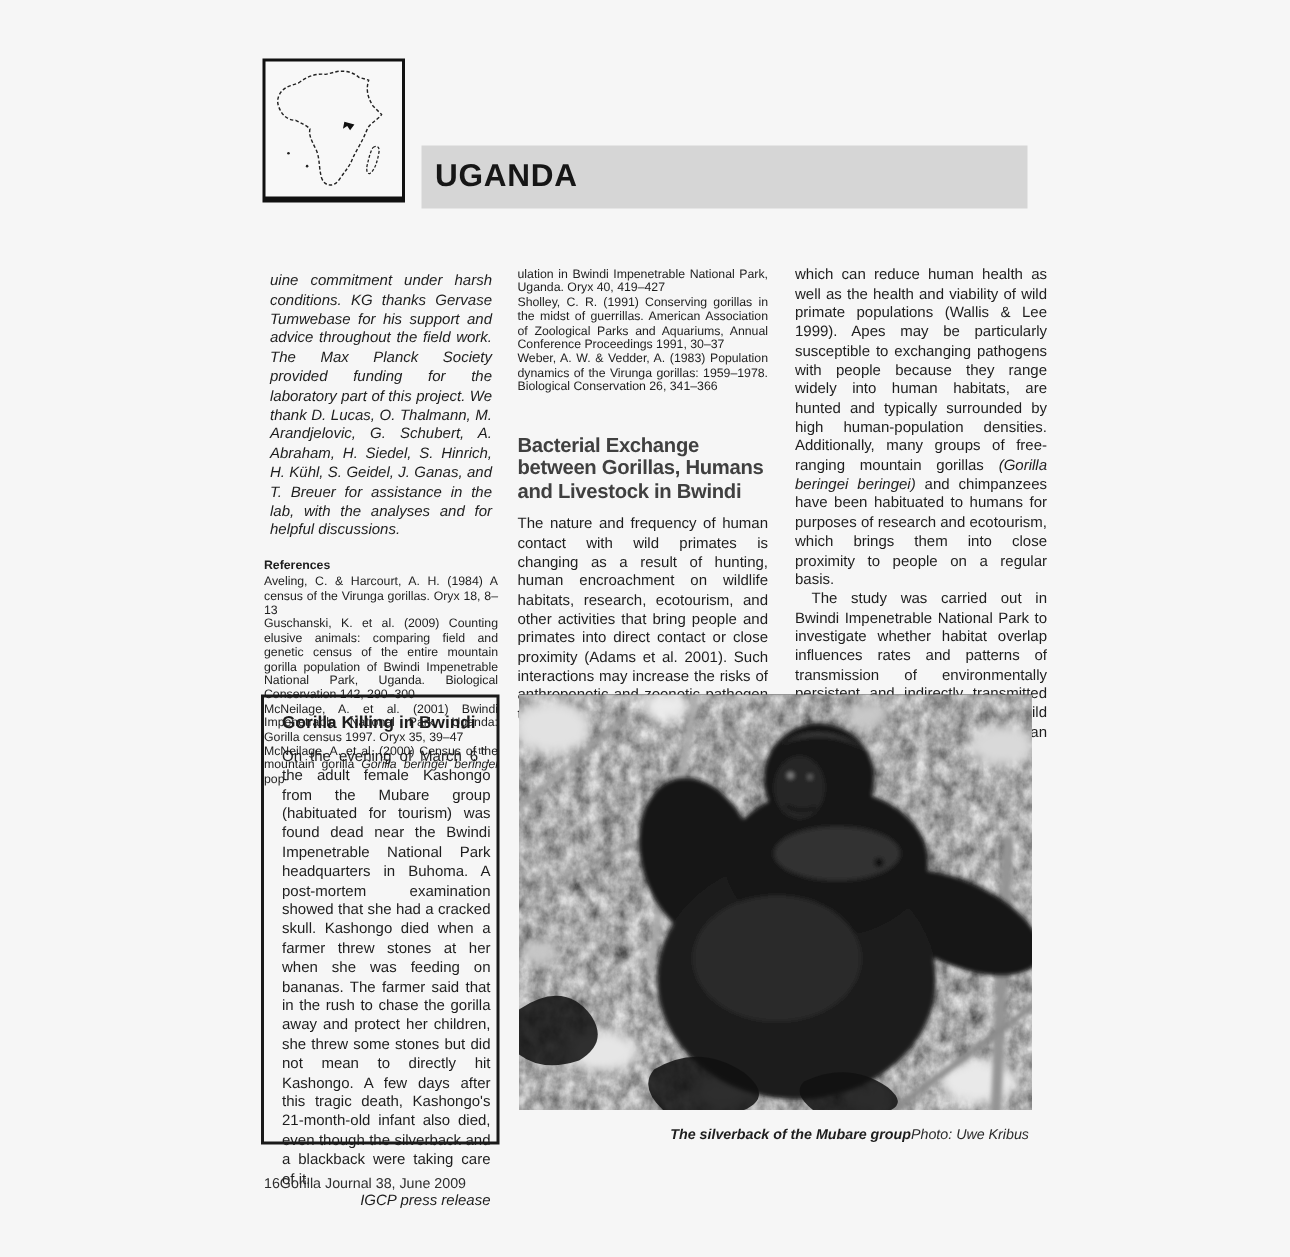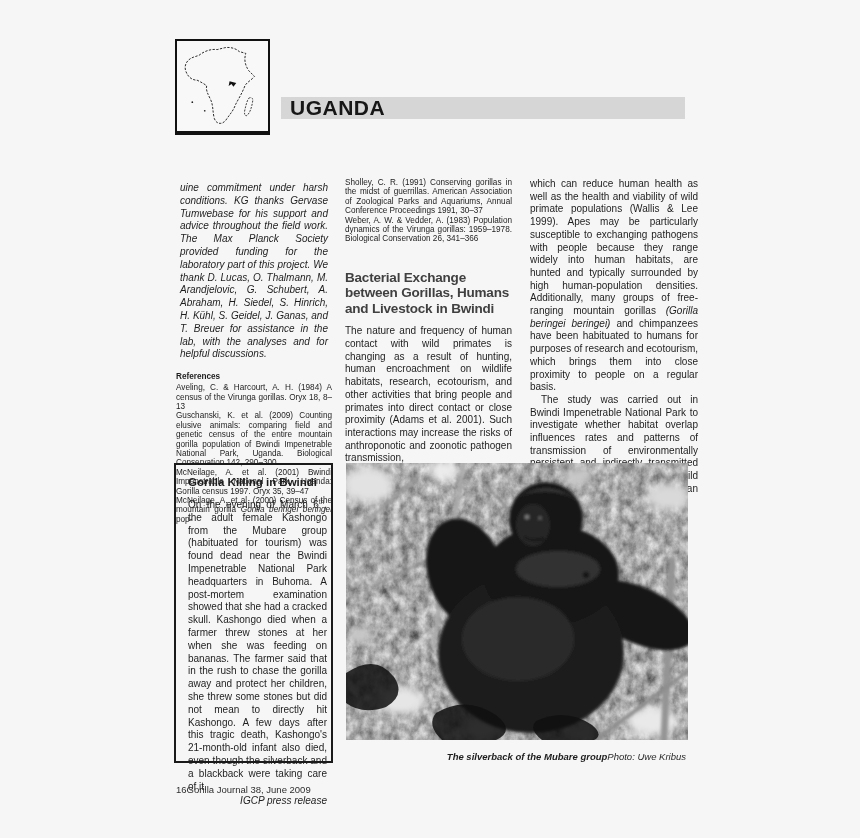--- a/index.html
+++ b/index.html
@@ -2,21 +2,21 @@
 <html><head>
 <meta charset="utf-8">
 <style>
   html,body{margin:0;padding:0;background:#f6f6f6;}
   .page{position:relative;width:860px;height:838px;background:#f6f6f6;overflow:hidden;
         font-family:"Liberation Sans",sans-serif;color:#1d1d1d;}
 
   
   .map-box{position:absolute;left:175px;top:39px;width:91px;height:90px;background:#f8f8f8;
            border:2px solid #111;border-bottom:4px solid #111;}
-  .banner{position:absolute;left:281px;top:97px;width:404px;height:22px;background:#d6d6d6;
+  .banner{position:absolute;left:281px;top:97px;width:404px;height:42px;background:#d6d6d6;
           display:flex;align-items:center;}
   .banner span{font-size:21px;font-weight:bold;color:#161616;letter-spacing:.5px;padding-left:9px;}
 
   
   .col{position:absolute;top:178px;text-align:justify;}
   .col1{left:176px;width:156px;}
   .col2{left:345px;width:167px;}
   .col3{left:530px;width:168px;}
 
   .ack{font-style:italic;font-size:10px;line-height:12.8px;margin:4px;}
@@ -74,20 +74,21 @@
   <div class="col col1">
     <p class="ack">uine commitment under harsh conditions. KG thanks Gervase Tumwebase for his support and advice throughout the field work. The Max Planck Society provided funding for the laboratory part of this project. We thank D. Lucas, O. Thalmann, M. Arandjelovic, G. Schubert, A. Abraham, H. Siedel, S. Hinrich, H. Kühl, S. Geidel, J. Ganas, and T. Breuer for assistance in the lab, with the analyses and for helpful discussions.</p>
     <p class="refhead">References</p>
     <p class="ref">Aveling, C. &amp; Harcourt, A. H. (1984) A census of the Virunga gorillas. Oryx 18, 8–13</p>
     <p class="ref">Guschanski, K. et al. (2009) Counting elusive animals: comparing field and genetic census of the entire mountain gorilla population of Bwindi Impenetrable National Park, Uganda. Biological Conservation 142, 290–300</p>
     <p class="ref">McNeilage, A. et al. (2001) Bwindi Impenetrable National Park, Uganda: Gorilla census 1997. Oryx 35, 39–47</p>
     <p class="ref"><span>McNeilage, A. et al. (2000) Census of the mountain gorilla </span><span class="it">Gorilla beringei beringei</span><span> pop-</span></p>
   </div>
 
   <div class="col col2">
+    <p class="ref">ulation in Bwindi Impenetrable National Park, Uganda. Oryx 40, 419–427</p>
     <p class="ref">Sholley, C. R. (1991) Conserving gorillas in the midst of guerrillas. American Association of Zoological Parks and Aquariums, Annual Conference Proceedings 1991, 30–37</p>
     <p class="ref">Weber, A. W. &amp; Vedder, A. (1983) Population dynamics of the Virunga gorillas: 1959–1978. Biological Conservation 26, 341–366</p>
     <h2 class="art-title">Bacterial Exchange between Gorillas, Humans and Livestock in Bwindi</h2>
     <p class="body-txt">The nature and frequency of human contact with wild primates is changing as a result of hunting, human encroachment on wildlife habitats, research, ecotourism, and other activities that bring people and primates into direct contact or close proximity (Adams et al. 2001). Such interactions may increase the risks of anthroponotic and zoonotic pathogen transmission,</p>
   </div>
 
   <div class="col col3">
     <p class="body-txt"><span>which can reduce human health as well as the health and viability of wild primate populations (Wallis &amp; Lee 1999). Apes may be particularly susceptible to exchanging pathogens with people because they range widely into human habitats, are hunted and typically surrounded by high human-population densities. Additionally, many groups of free-ranging mountain gorillas </span><span class="it">(Gorilla beringei beringei)</span><span> and chimpanzees have been habituated to humans for purposes of research and ecotourism, which brings them into close proximity to people on a regular basis.</span></p>
     <p class="body-txt indent">The study was carried out in Bwindi Impenetrable National Park to investigate whether habitat overlap influences rates and patterns of transmission of environmentally persistent and indirectly transmitted microbes between humans and wild apes. Mountain gorillas, an endangered taxon experienc-</p>
   </div>

